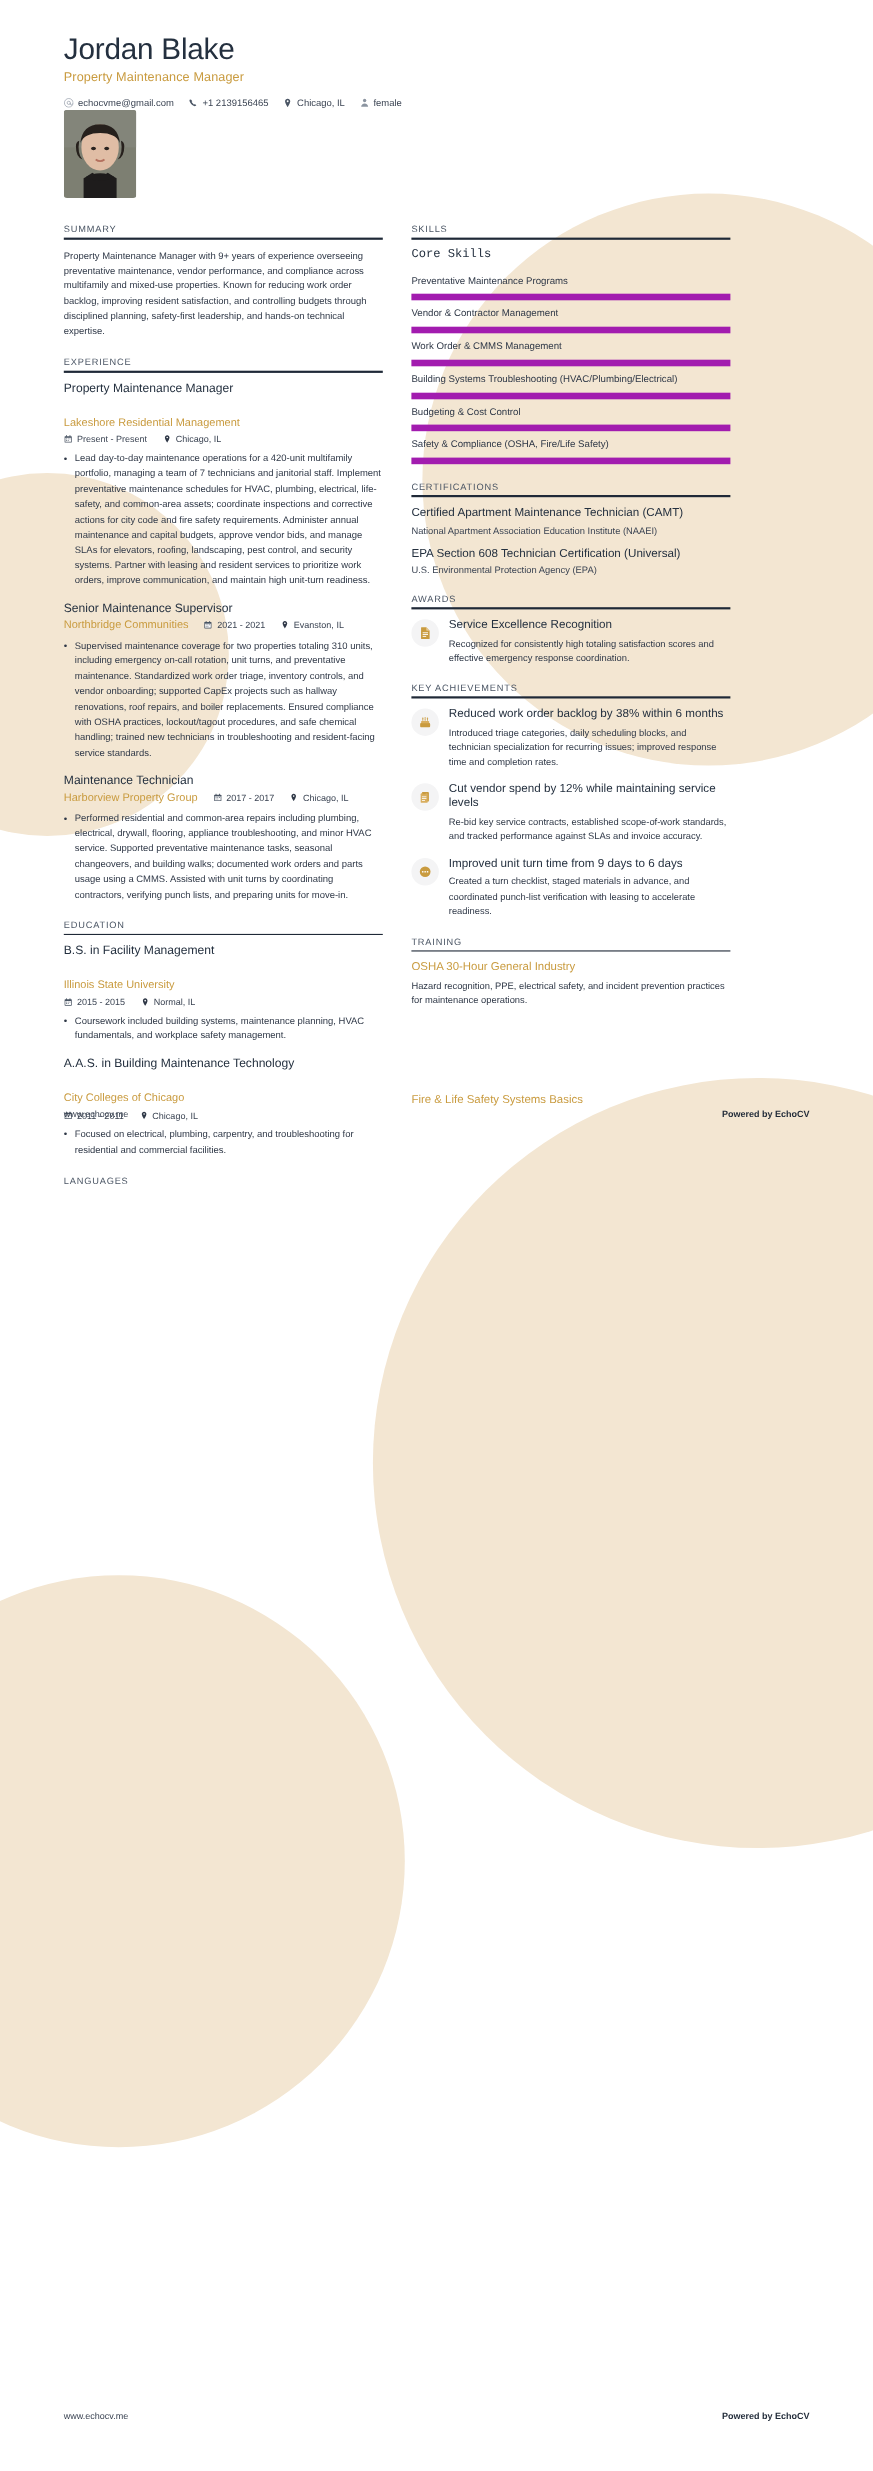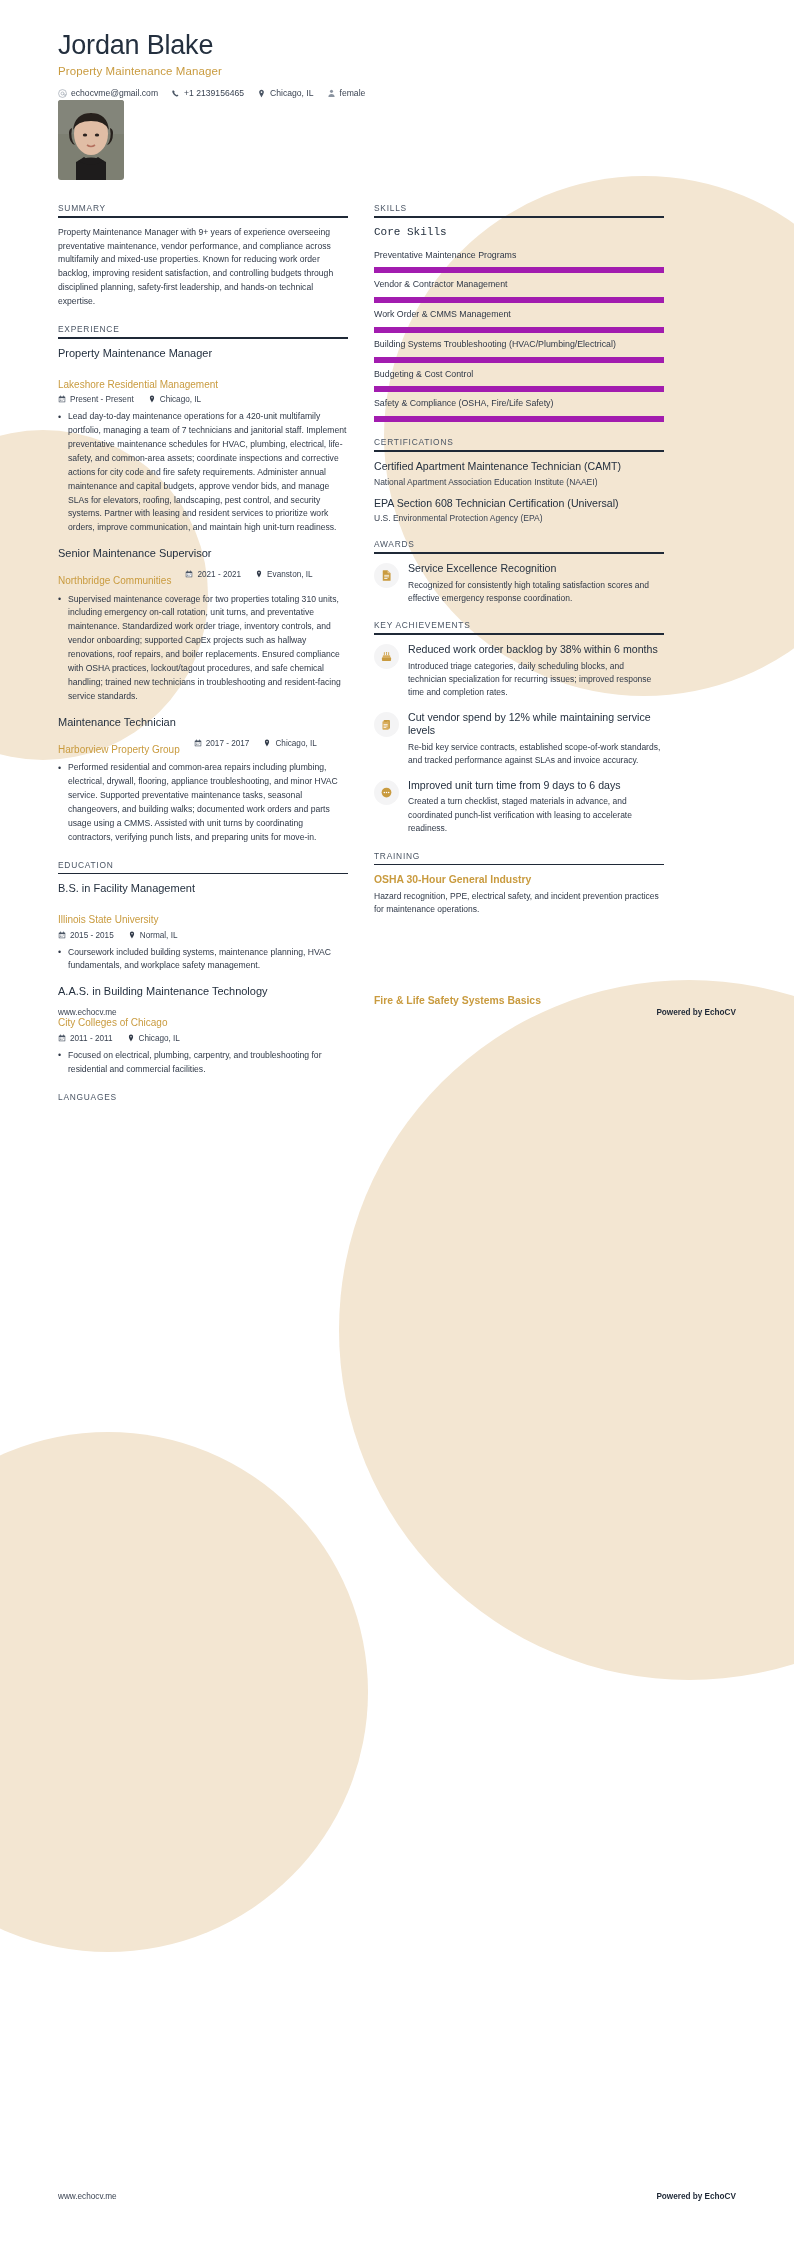--- a/index.html
+++ b/index.html
@@ -61,21 +61,21 @@
   
   .entry { margin-bottom: 12px; }
   .entry-title { font-size: 11px; color: #24303f; line-height: 1.25; }
   .entry-org { font-size: 10px; color: #c99b3f; margin-top: 18px; line-height: 1.25; }
   .entry-meta {
     display: flex; align-items: center; gap: 14px; margin-top: 4px;
     font-size: 8.2px; color: #3b4453;
   }
   .meta-item { display: flex; align-items: flex-start; gap: 4px; white-space: nowrap; }
   .org-inline-row { display: flex; align-items: center; gap: 14px; flex-wrap: wrap; margin-top: 2px; }
-  .org-inline-row .entry-org { margin-top: 12px; }
+  .org-inline-row .entry-org { margin-top: 0; }
   .org-inline-row .entry-meta { margin-top: 0; }
 
   ul.bullets { list-style: none; margin-top: 5px; }
   ul.bullets li {
     position: relative; padding-left: 10px; font-size: 8.6px;
     line-height: 1.62; color: #2f3847;
   }
   ul.bullets li::before {
     content: "•"; position: absolute; left: 0; top: -0.5px; color: #2f3847; font-size: 9px;
   }
@@ -98,21 +98,21 @@
   .item-icon {
     width: 25px; height: 25px; border-radius: 50%; background: #f4f4f5;
     display: flex; align-items: center; justify-content: center; flex: 0 0 25px; margin-top: 1px;
   }
   .item-body { flex: 1; }
   .item-title { font-size: 10.6px; color: #24303f; line-height: 1.28; }
   .item-desc { font-size: 8.5px; color: #2f3847; line-height: 1.58; margin-top: 3px; }
 
   
   .training { margin-bottom: 11px; }
-  .training-name { font-size: 10.4px; color: #c99b3f; line-height: 1.3; font-weight: bold; }
+  .training-name { font-size: 10.4px; color: #c99b3f; line-height: 1.3; }
   .training-desc { font-size: 8.5px; color: #2f3847; line-height: 1.58; margin-top: 3px; }
 
   
   .footer-row {
     position: absolute; left: 58px; right: 58px;
     display: flex; justify-content: space-between; align-items: center;
     font-size: 8.2px; color: #3b4453; z-index: 3;
   }
   #footer-page-1 { top: 1008px; }
   #footer-page-2 { top: 2192px; }

